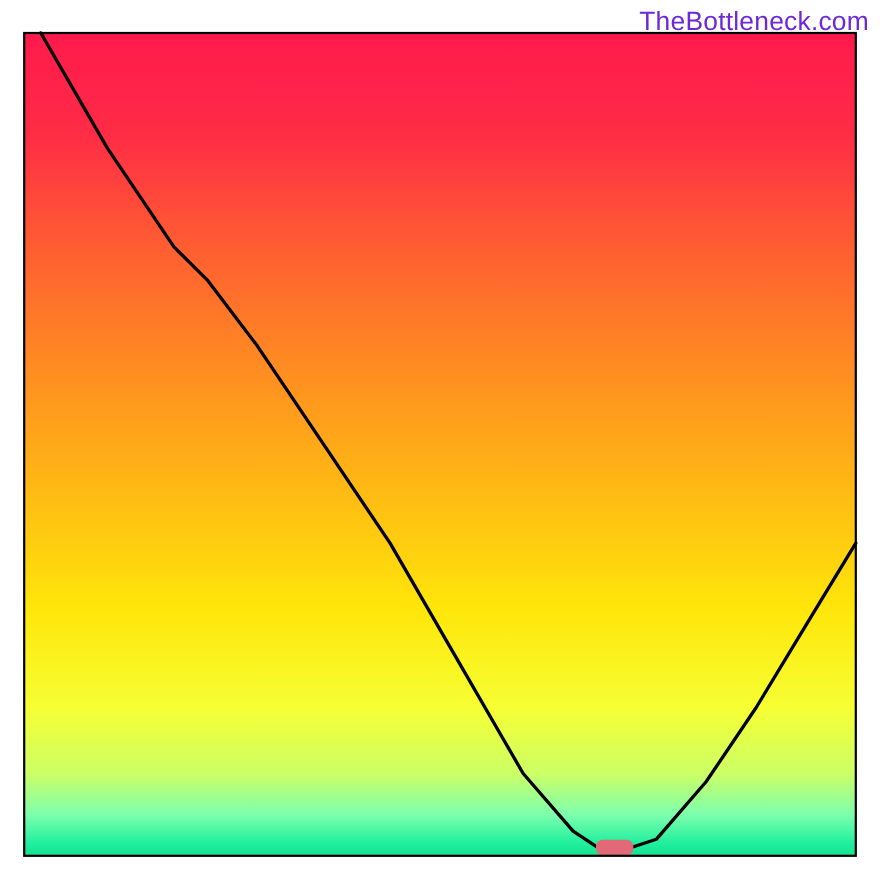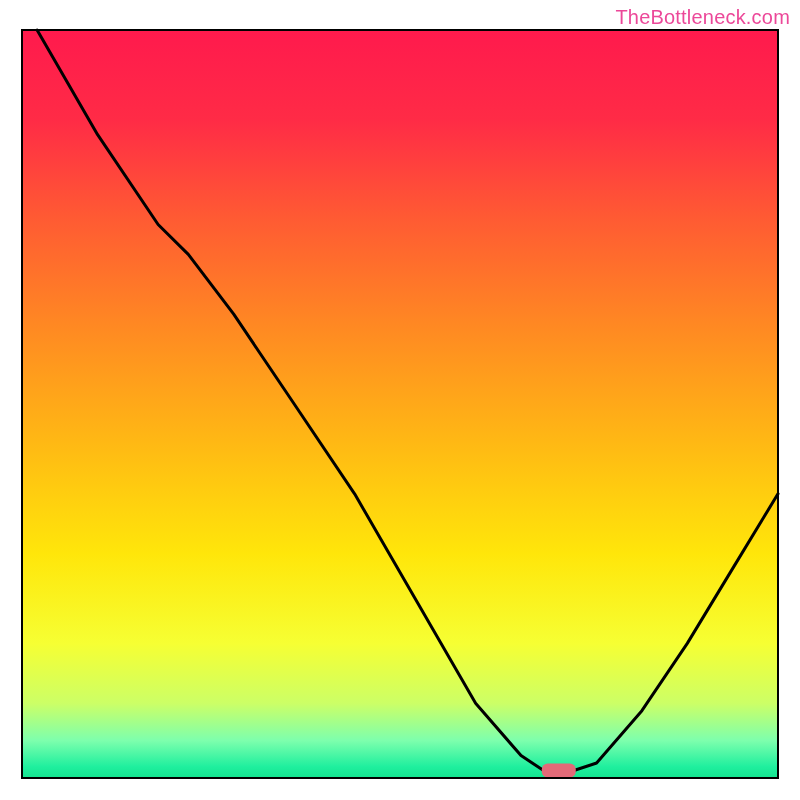--- a/index.html
+++ b/index.html
@@ -12,22 +12,22 @@
   }
   .chart-container {
     position: relative;
     width: 800px;
     height: 800px;
   }
   .watermark {
     position: absolute;
     top: 6px;
     right: 10px;
-    color: #ec4899;
-    font-size: 20px;
+    color: #6d28d9;
+    font-size: 24px;
     font-weight: 500;
     letter-spacing: 0.2px;
     z-index: 3;
     text-align: center;
   }
   svg {
     display: block;
   }
 </style>
 </head>

